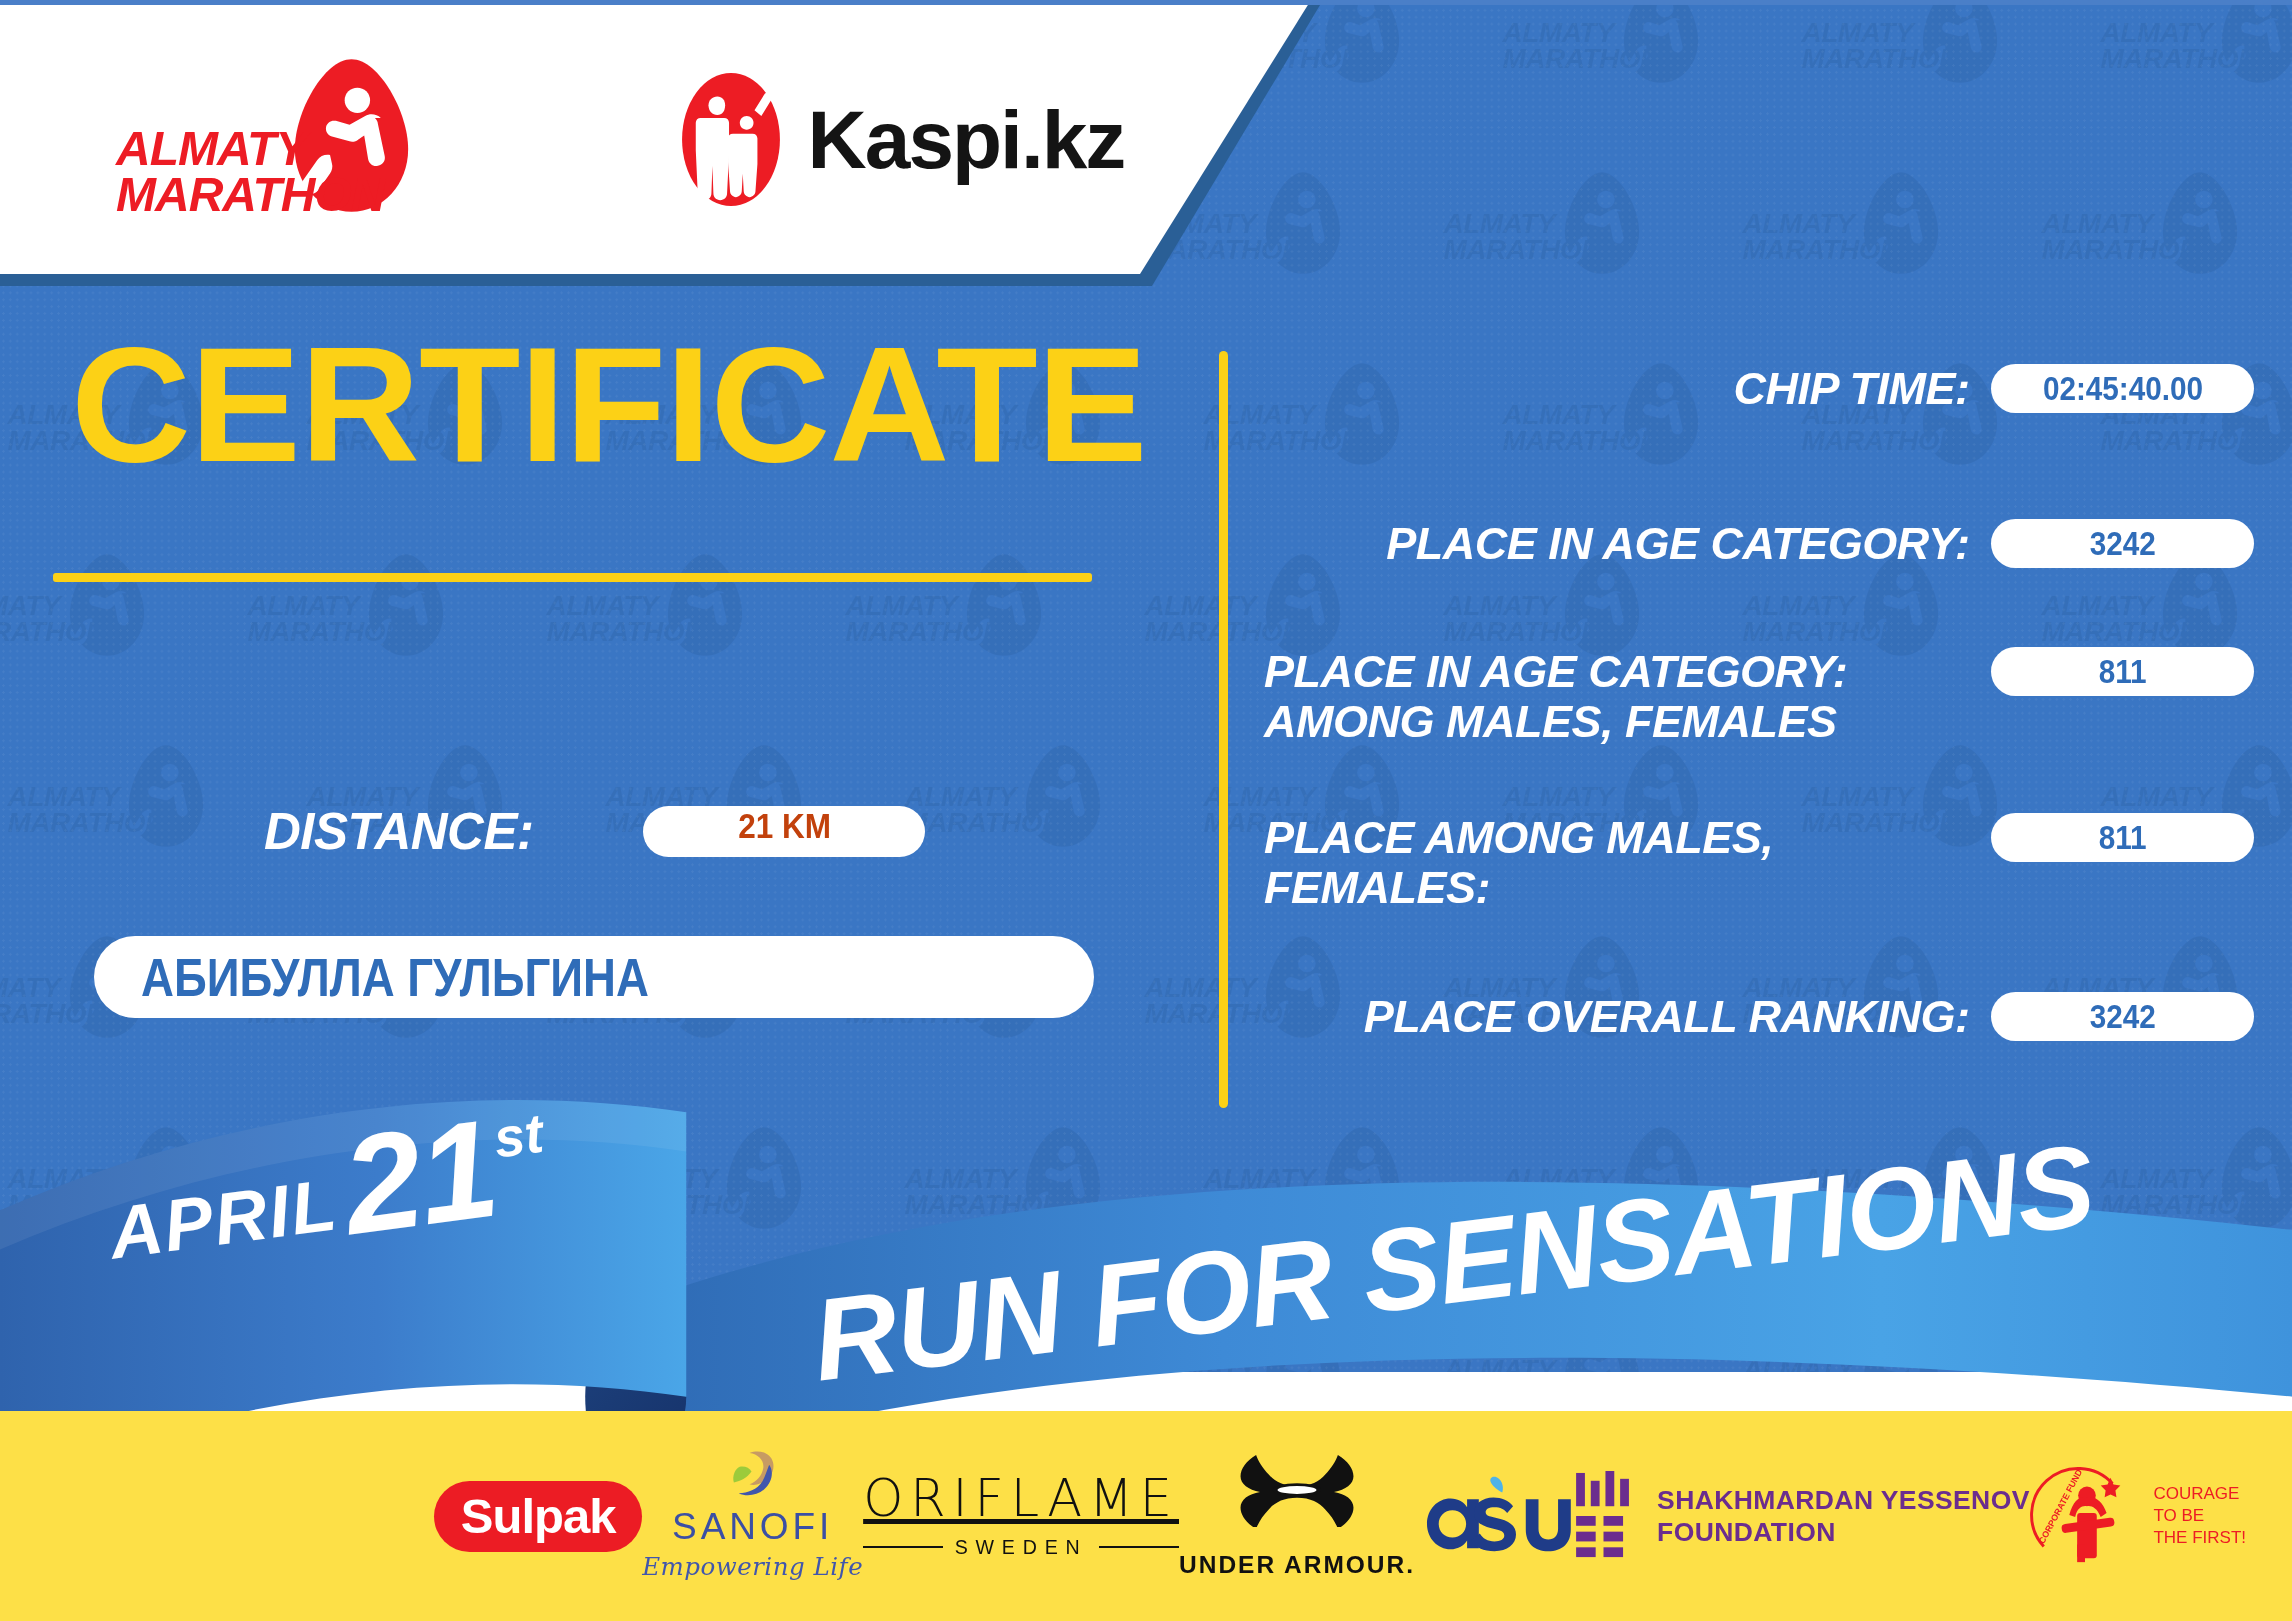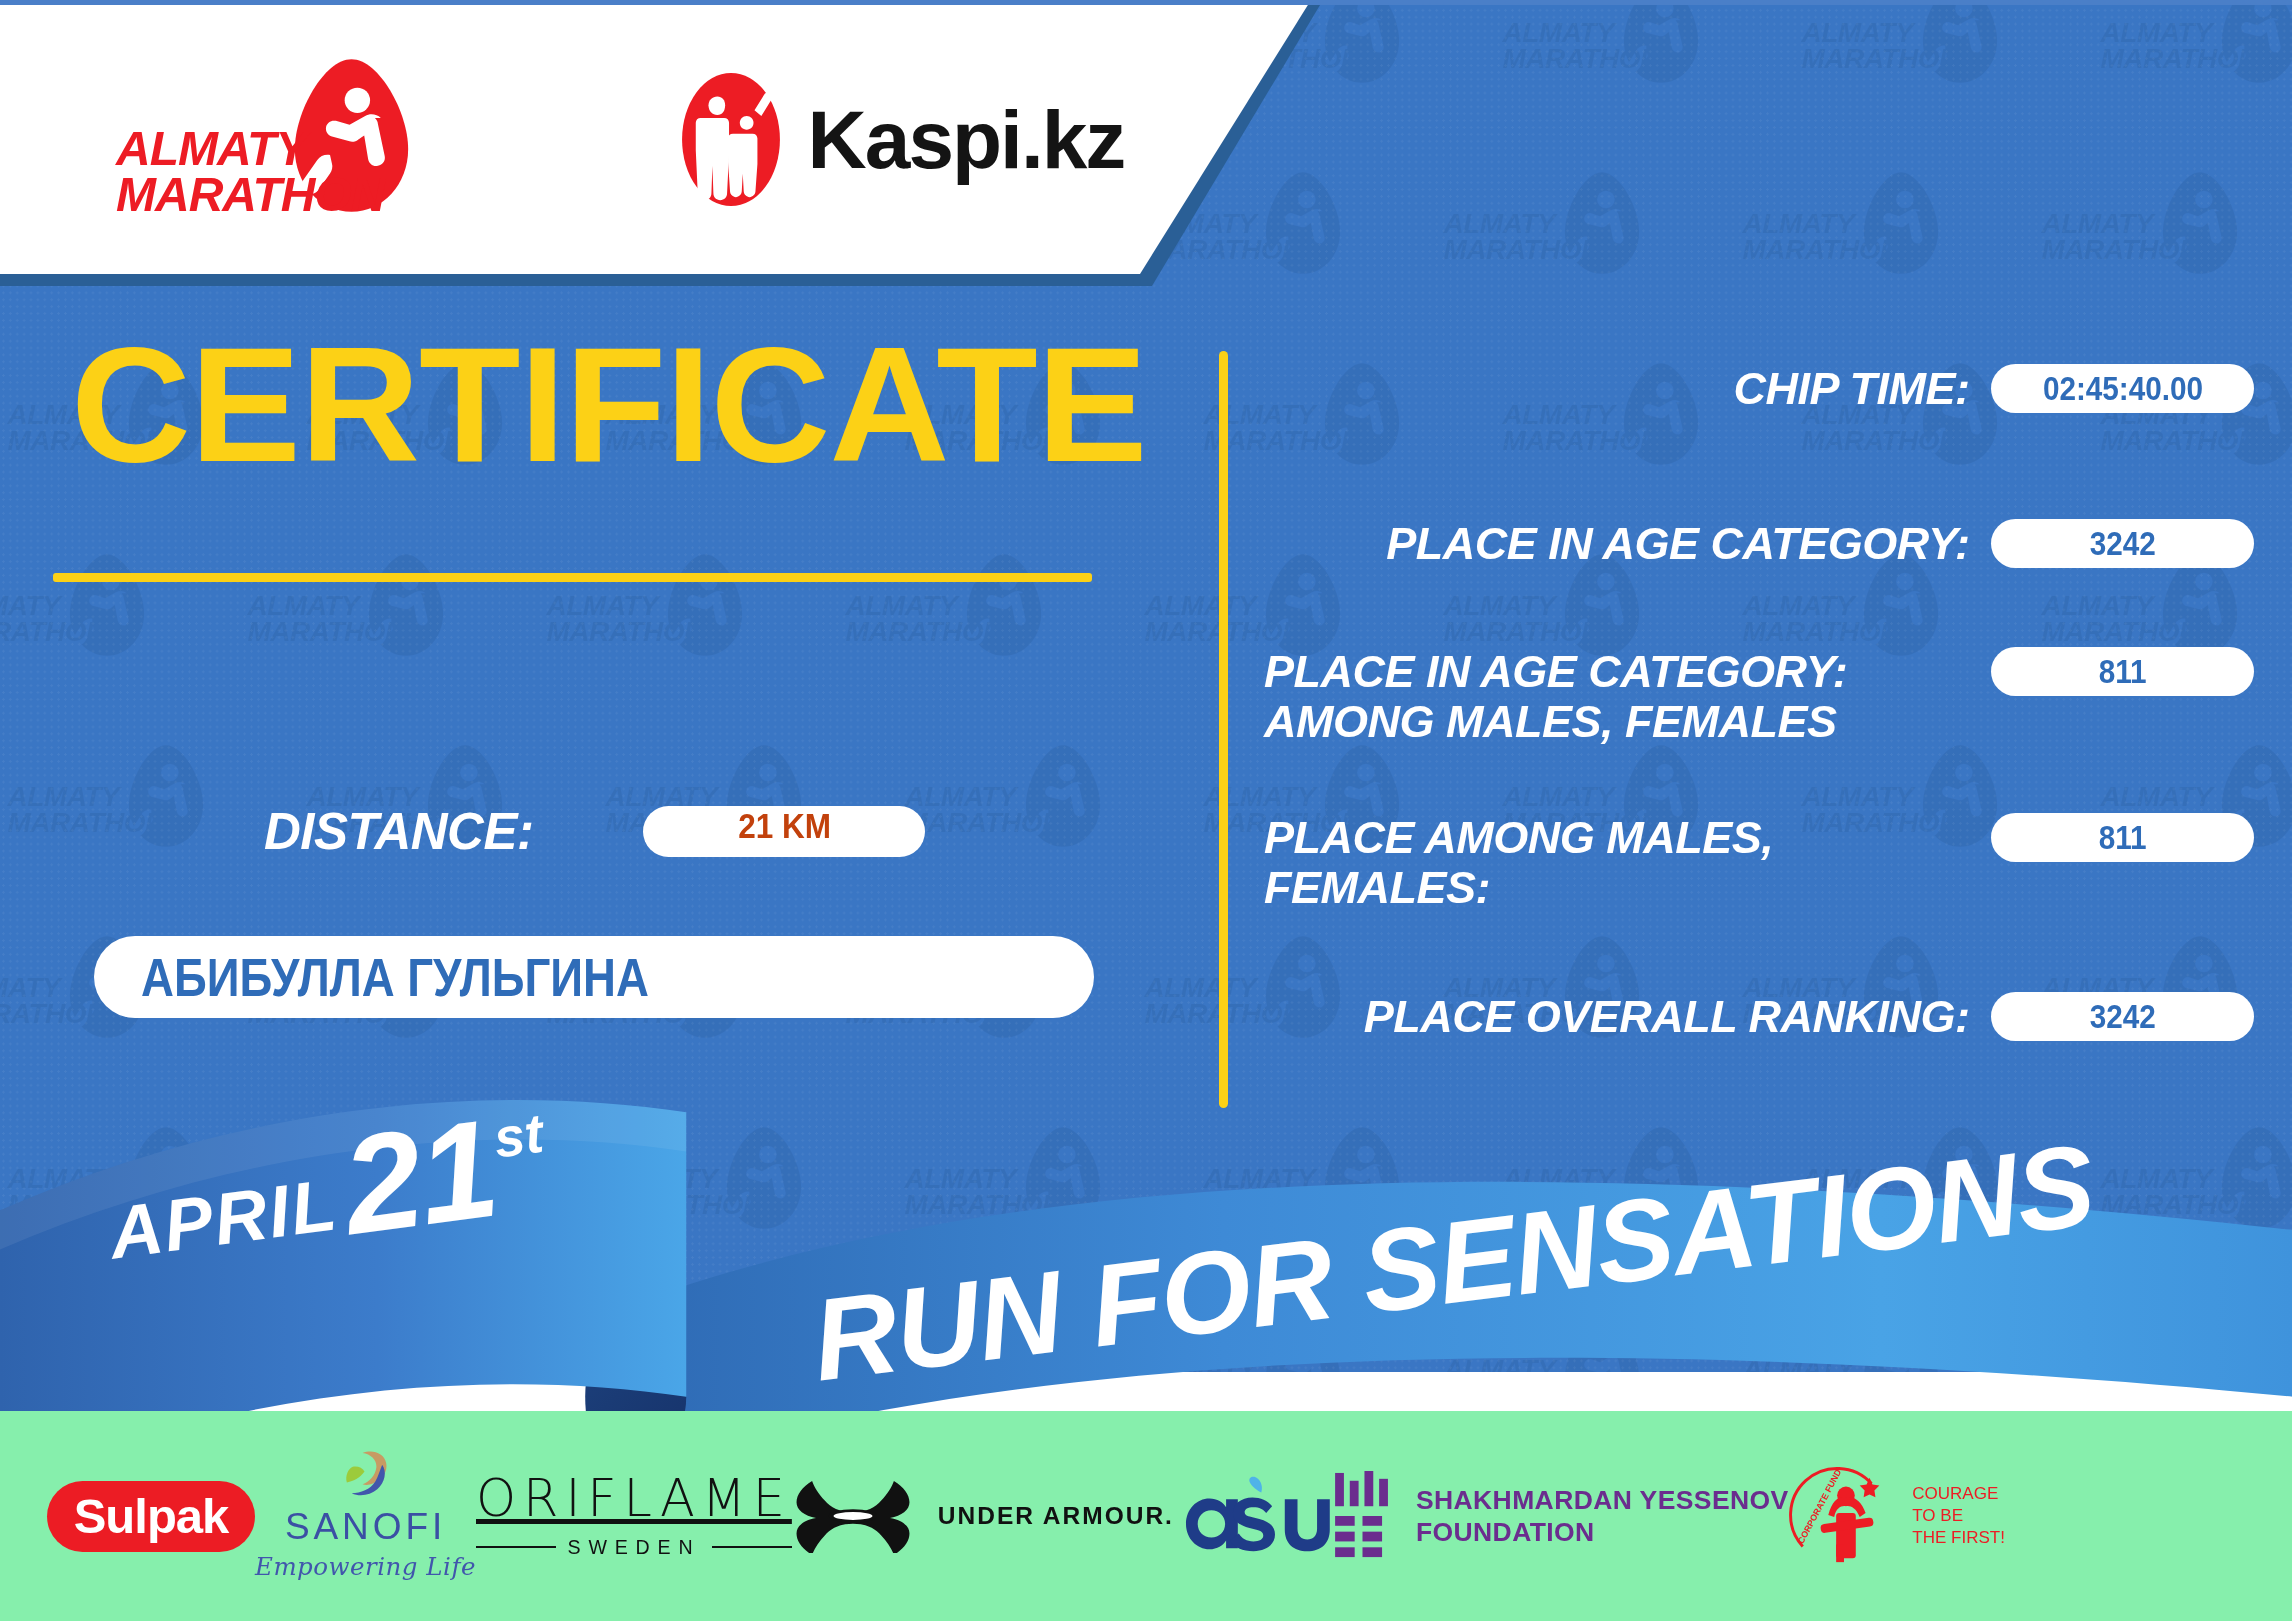--- a/index.html
+++ b/index.html
@@ -183,22 +183,22 @@
   .rfs-txt{
     position:absolute;left:814px;top:1274px;
     color:#ffffff;font-style:italic;font-weight:bold;font-size:116px;
     letter-spacing:-1px;white-space:nowrap;
     transform:rotate(-7deg);transform-origin:left center;
   }
 
   
   .sponsors{
     position:absolute;left:0;top:1411px;width:2293px;height:210px;
-    background:#86efac;
-    display:flex;align-items:center;justify-content:flex-start;
+    background:#fde047;
+    display:flex;align-items:center;justify-content:flex-end;
     padding:0 47px;box-sizing:border-box;
   }
   .sp{display:flex;align-items:center;justify-content:center;height:127px;}
 
   .sp-sulpak{
     background:#EC1C24;border-radius:59px;
     width:208px;height:71px;display:flex;align-items:center;justify-content:center;
   }
   .sp-sulpak .t{color:#fff;font-weight:bold;font-size:49px;letter-spacing:-1px;}
 
@@ -206,21 +206,21 @@
   .sp-sanofi .mark{width:65px;height:51px;margin-bottom:3.9px;}
   .sp-sanofi .nm{color:#3b4fa4;font-size:37px;letter-spacing:3.9px;line-height:1;}
   .sp-sanofi .tag{color:#4156ac;font-size:24.5px;font-style:italic;font-family:"DejaVu Serif",serif;letter-spacing:0.5px;margin-top:5.9px;}
 
   .sp-oriflame{display:flex;flex-direction:column;align-items:center;}
   .sp-oriflame .nm{color:#111;font-size:51px;letter-spacing:6.9px;line-height:1;font-family:"DejaVu Sans",sans-serif;font-weight:300;text-decoration:underline;}
   .sp-oriflame .sub{display:flex;align-items:center;gap:11.8px;margin-top:11.8px;width:100%;}
   .sp-oriflame .sub .ln{flex:1;height:2px;background:#111;}
   .sp-oriflame .sub .sw{color:#111;font-size:19.6px;letter-spacing:7.8px;}
 
-  .sp-ua{display:flex;flex-direction:row;align-items:center;gap:24px;}
+  .sp-ua{display:flex;flex-direction:column;align-items:center;gap:24px;}
   .sp-ua svg{width:122px;height:74px;}
   .sp-ua .nm{color:#111;font-size:24.5px;font-weight:bold;letter-spacing:2px;}
 
   .sp-asu{display:flex;align-items:center;}
   .sp-asu svg{width:157px;height:90px;}
 
   .sp-yessenov{display:flex;align-items:center;gap:22px;}
   .sp-yessenov svg{width:63px;height:90px;}
   .sp-yessenov .nm{color:#6B2D8E;font-weight:bold;font-size:26.5px;line-height:1.22;letter-spacing:0.4px;white-space:pre-line;}
 

